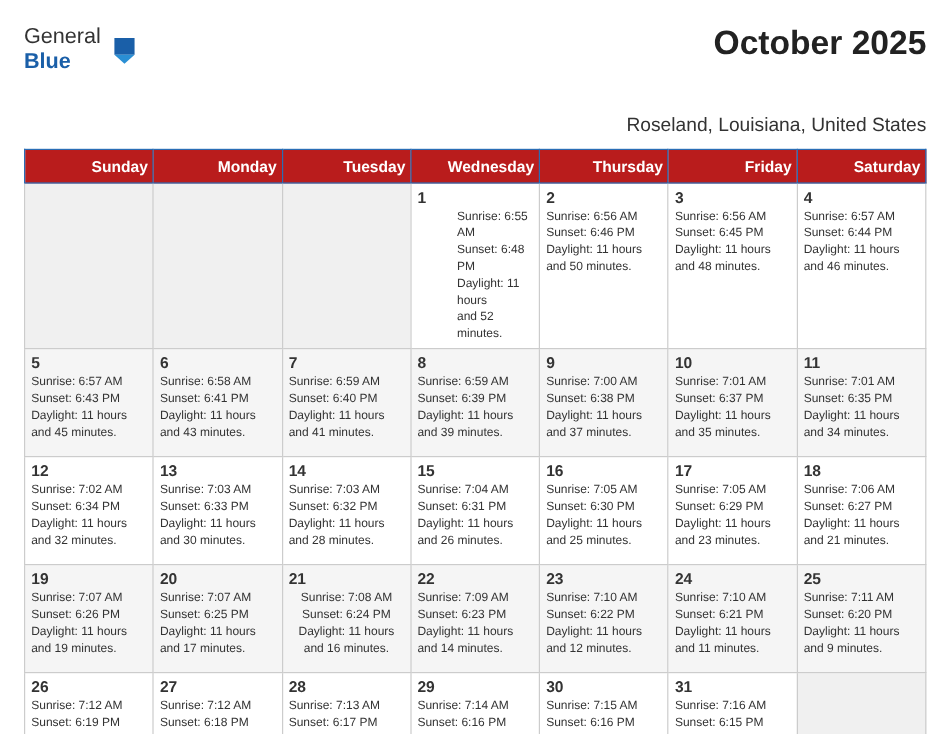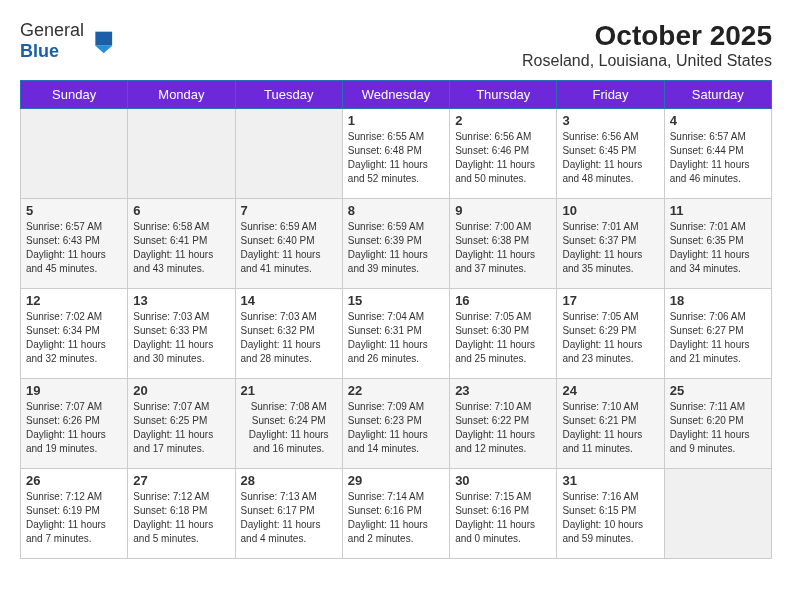--- a/index.html
+++ b/index.html
@@ -29,33 +29,34 @@
       text-align: right;
     }
     .month-title {
       font-size: 28px;
       font-weight: bold;
       color: #222;
     }
     .location-title {
       font-size: 16px;
       color: #333;
+      margin-top: 44px;
     }
     table {
       width: 100%;
       border-collapse: collapse;
       table-layout: fixed;
     }
     thead tr th {
-      background-color: #6d28d9;
+      background-color: #b91c1c;
       color: #fff;
       font-size: 13px;
-      font-weight: normal;
+      font-weight: bold;
       padding: 6px 4px;
-      text-align: center;
+      text-align: right;
       border: 1px solid #2a6db5;
     }
     tbody tr td {
       border: 1px solid #ccc;
       vertical-align: top;
       padding: 4px 5px;
       font-size: 10.5px;
       color: #333;
       height: 90px;
     }
@@ -112,21 +113,21 @@
         <th>Saturday</th>
       </tr>
   </thead>
   <tbody id="calendar-body">
   <tr>
         <td class="empty-cell"></td>
         <td class="empty-cell"></td>
         <td class="empty-cell"></td>
         <td>
           <span class="day-num">1</span>
-          <div class="day-info" style="white-space: pre-line;">Sunrise: 6:55 AM
+          <div class="day-info" style="white-space: pre-line; margin-left: 33px;">Sunrise: 6:55 AM
 Sunset: 6:48 PM
 Daylight: 11 hours
 and 52 minutes.</div>
         </td>
         <td>
           <span class="day-num">2</span>
           <div class="day-info" style="white-space: pre-line;">Sunrise: 6:56 AM
 Sunset: 6:46 PM
 Daylight: 11 hours
 and 50 minutes.</div>

